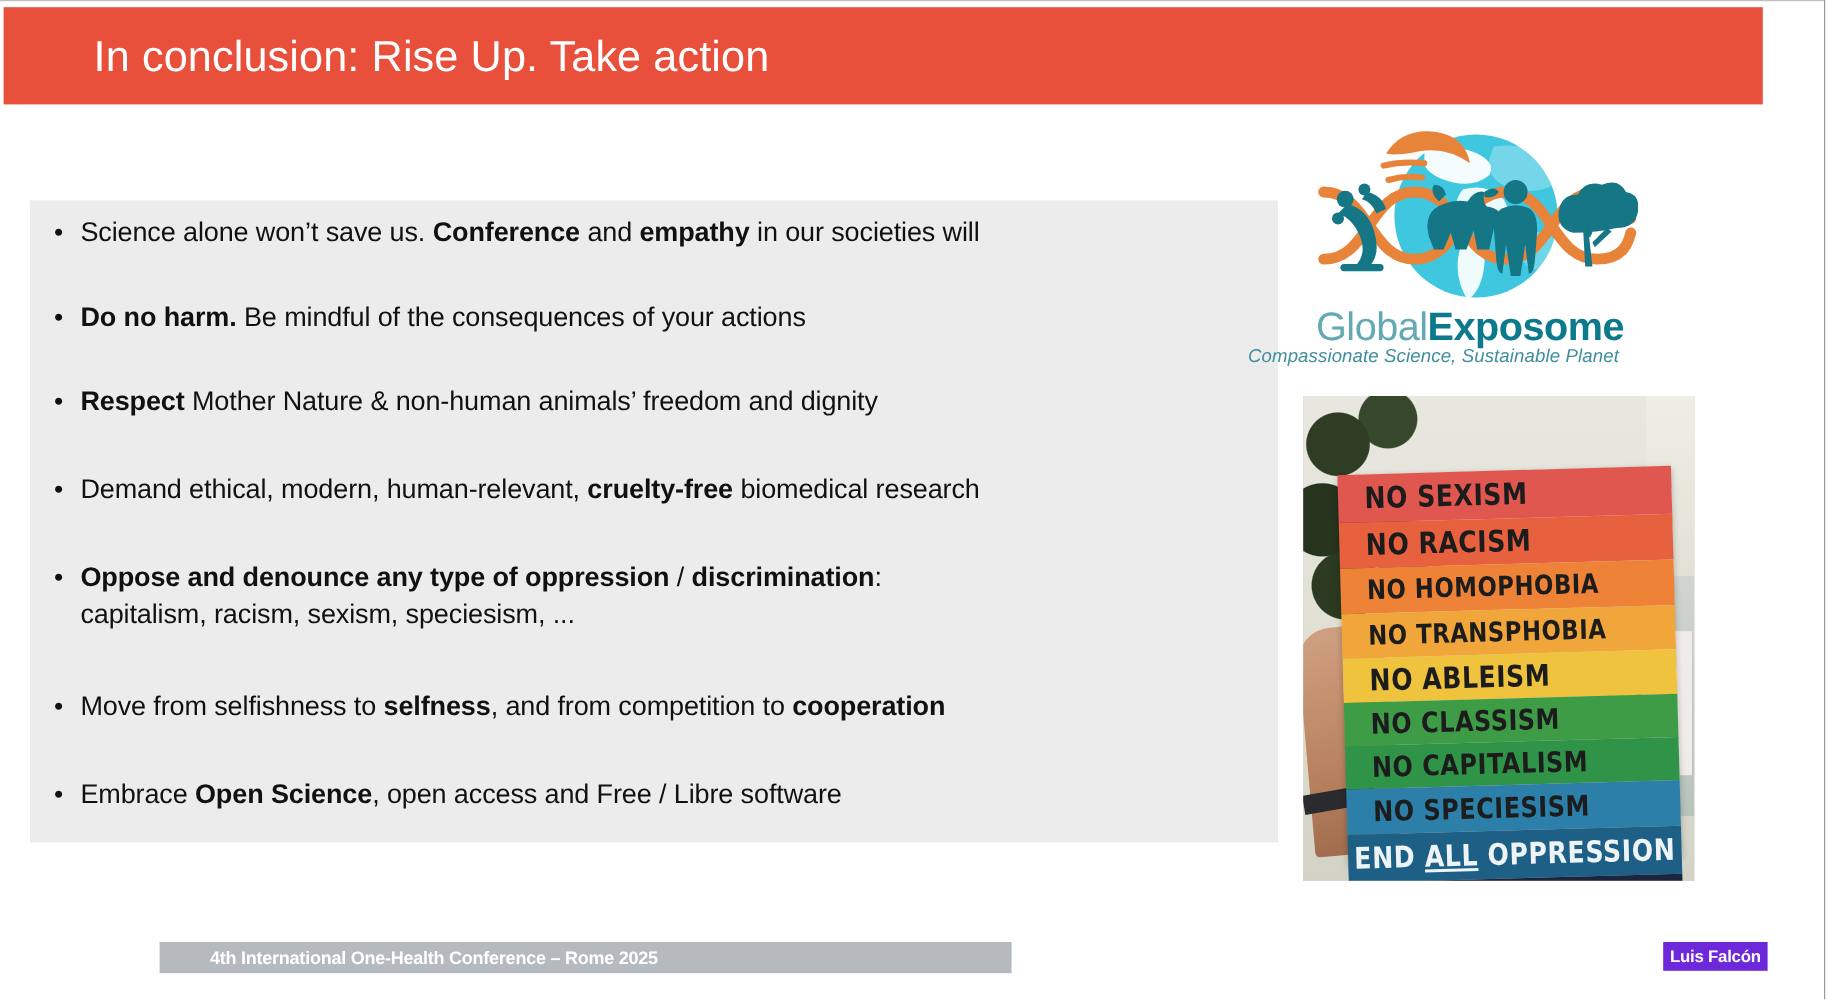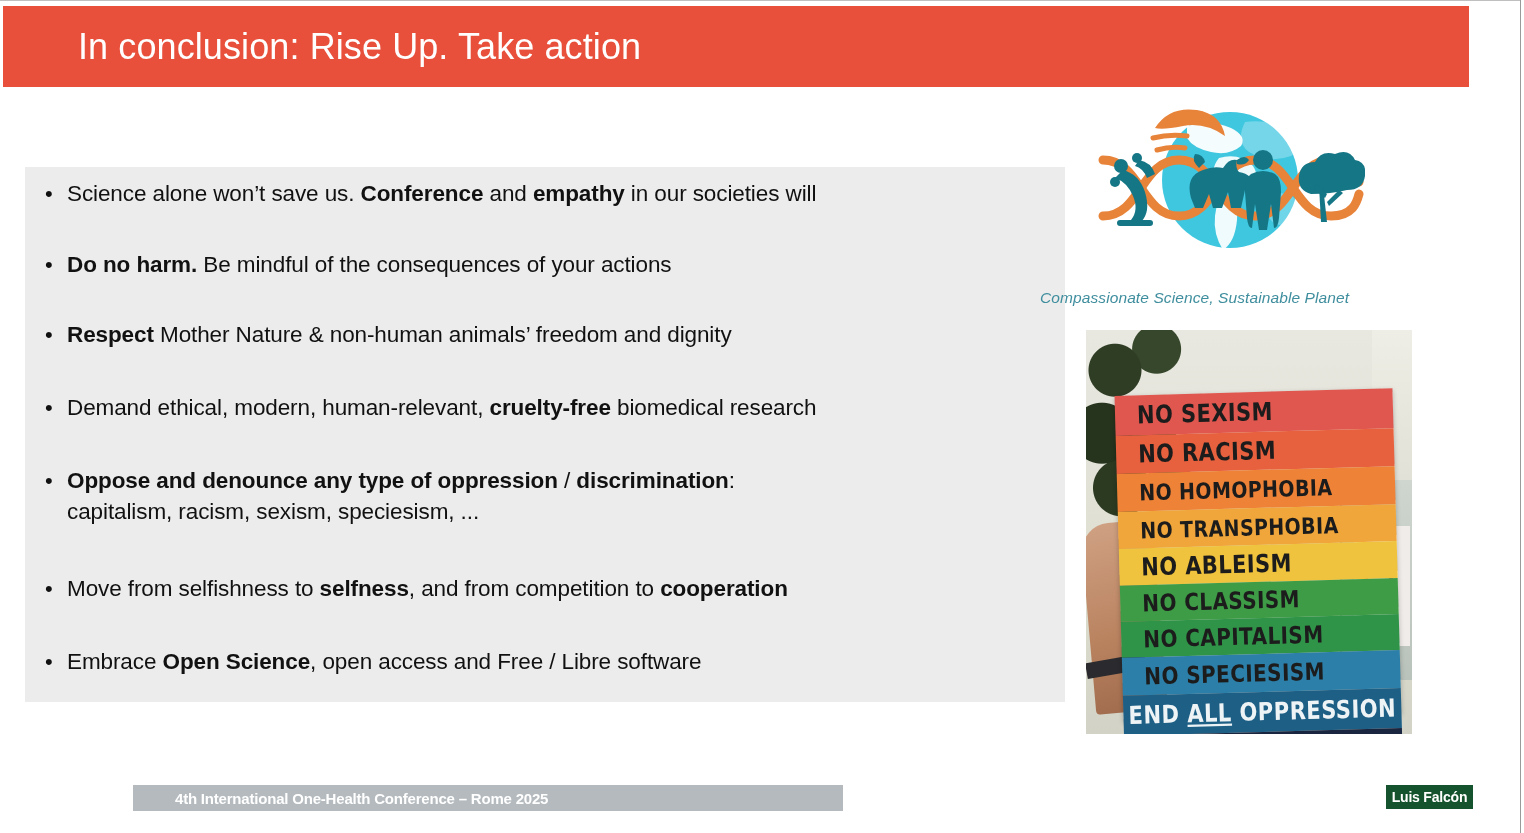--- a/index.html
+++ b/index.html
@@ -279,21 +279,21 @@
     line-height: 19px;
     font-weight: 700;
     color: #ffffff;
     letter-spacing: -0.2px;
     white-space: nowrap;
   }
   #author-badge {
     position: absolute;
     left: 1386px; top: 785px;
     width: 87px; height: 24px;
-    background: #14532d;
+    background: #6d28d9;
   }
   #author-text {
     position: absolute;
     left: 0; top: 3px;
     width: 87px;
     text-align: center;
     font-size: 14px;
     line-height: 18px;
     font-weight: 700;
     color: #ffffff;
@@ -392,20 +392,23 @@
       </g>
 
       <g fill="#157686">
         <path d="M216 96 q-14 -4 -12 -18 q2 -14 16 -14 q6 -12 20 -8 q14 -6 20 6 q12 2 10 16 q-2 14 -18 14 q-16 4 -36 4 z"></path>
         <path d="M228 88 l4 36 l-6 0 l-2 -36 z"></path>
         <path d="M230 100 l-12 -10 l3 -4 l11 10 z"></path>
         <path d="M232 104 l12 -12 l4 3 l-14 13 z"></path>
       </g>
     </svg>
 
+    <div id="logo-wordmark">
+      <span id="logo-word-global">Global</span><span id="logo-word-exposome">Exposome</span>
+    </div>
     <div id="logo-tagline">Compassionate Science, Sustainable Planet</div>
   </div>
 
   <div id="photo">
     <div id="photo-sky"></div>
     <div id="photo-tree"></div>
     <div id="photo-bldg2"></div>
     <div id="photo-bldg"></div>
     <div id="photo-pink"></div>
     <div id="photo-arm"></div>

